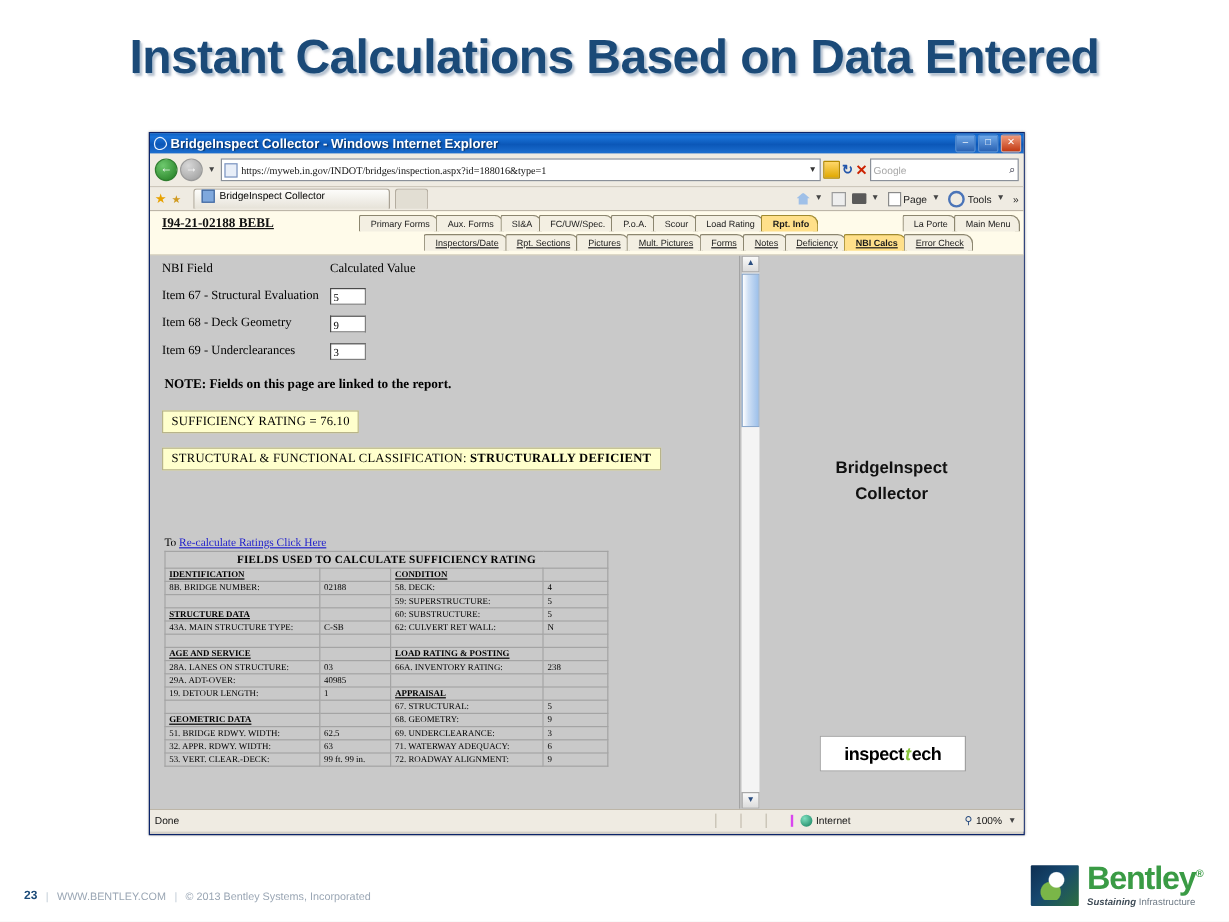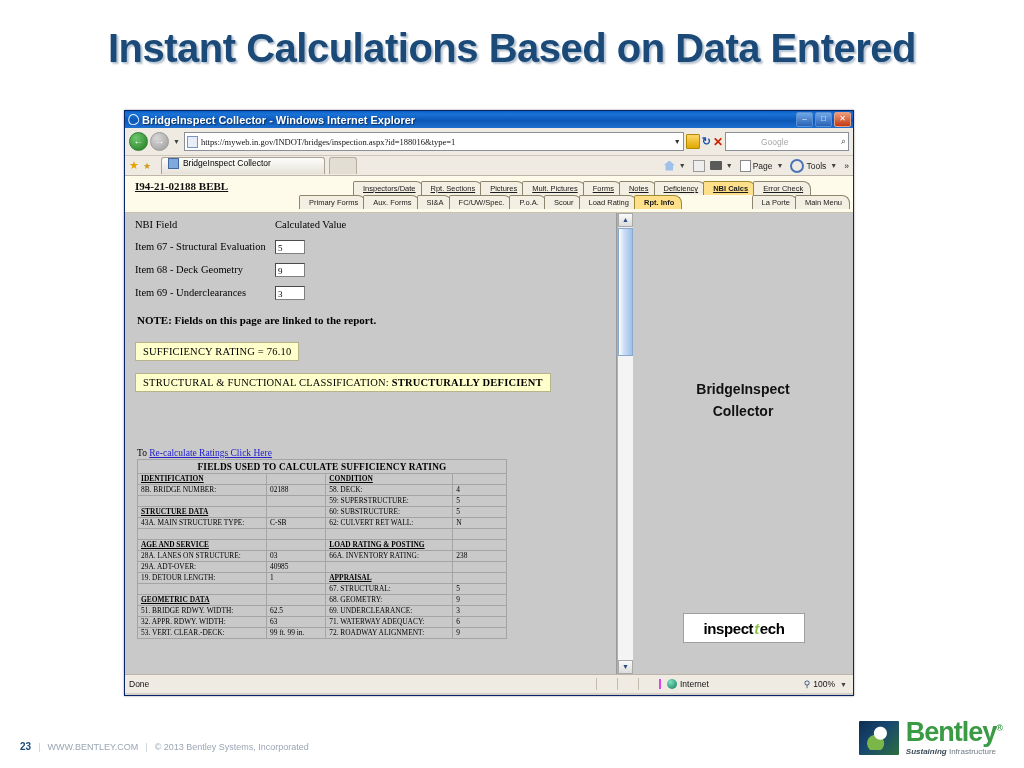--- a/index.html
+++ b/index.html
@@ -139,21 +139,21 @@
   }
   .refresh { color: #2255aa; font-size: 11px; font-weight: bold; }
   .stopx { color: #cc2200; font-size: 12px; font-weight: bold; }
   .searchbox {
     width: 118px; height: 17px;
     background: #fff;
     border: 1px solid #8a9099;
     display: flex; align-items: center;
     padding: 0 2px;
   }
-  .searchbox .ph { font-size: 8.5px; color: #a8a8a8; flex: 1; margin-left: 33px; }
+  .searchbox .ph { font-size: 8.5px; color: #a8a8a8; flex: 1; }
   .searchbox .mag { font-size: 9px; color:#334; }
 
   
   .favbar {
     height: 19px;
     background: #efebe2;
     display: flex; align-items: center;
     padding: 0 4px;
     gap: 4px;
     border-bottom: 1px solid #bdb6a8;
@@ -500,45 +500,45 @@
             <span>Tools</span>
             <span class="dropcaret">▼</span>
           </span>
         <span>»</span>
       </span>
     </div>
 
     <div class="appnav">
       <span class="bridge-id">I94-21-02188 BEBL</span>
 
-      <div class="tabrow row2">
-        <span class="jtab u">Inspectors/Date</span>
-        <span class="jtab u">Rpt. Sections</span>
-        <span class="jtab u">Pictures</span>
-        <span class="jtab u">Mult. Pictures</span>
-        <span class="jtab u">Forms</span>
-        <span class="jtab u">Notes</span>
-        <span class="jtab u">Deficiency</span>
-        <span class="jtab u active">NBI Calcs</span>
-        <span class="jtab u">Error Check</span>
-      </div>
-
       <div class="tabrow row1">
         <span class="jtab">Primary Forms</span>
         <span class="jtab">Aux. Forms</span>
         <span class="jtab">SI&amp;A</span>
         <span class="jtab">FC/UW/Spec.</span>
         <span class="jtab">P.o.A.</span>
         <span class="jtab">Scour</span>
         <span class="jtab">Load Rating</span>
         <span class="jtab active">Rpt. Info</span>
         <span class="right-tabs">
           <span class="jtab">La Porte</span>
           <span class="jtab">Main Menu</span>
         </span>
+      </div>
+
+      <div class="tabrow row2">
+        <span class="jtab u">Inspectors/Date</span>
+        <span class="jtab u">Rpt. Sections</span>
+        <span class="jtab u">Pictures</span>
+        <span class="jtab u">Mult. Pictures</span>
+        <span class="jtab u">Forms</span>
+        <span class="jtab u">Notes</span>
+        <span class="jtab u">Deficiency</span>
+        <span class="jtab u active">NBI Calcs</span>
+        <span class="jtab u">Error Check</span>
       </div>
     </div>
 
     <div class="pagebody">
 
       <div class="leftpane">
 
         <div class="hdr-row">
           <span class="c1">NBI Field</span>
           <span>Calculated Value</span>

